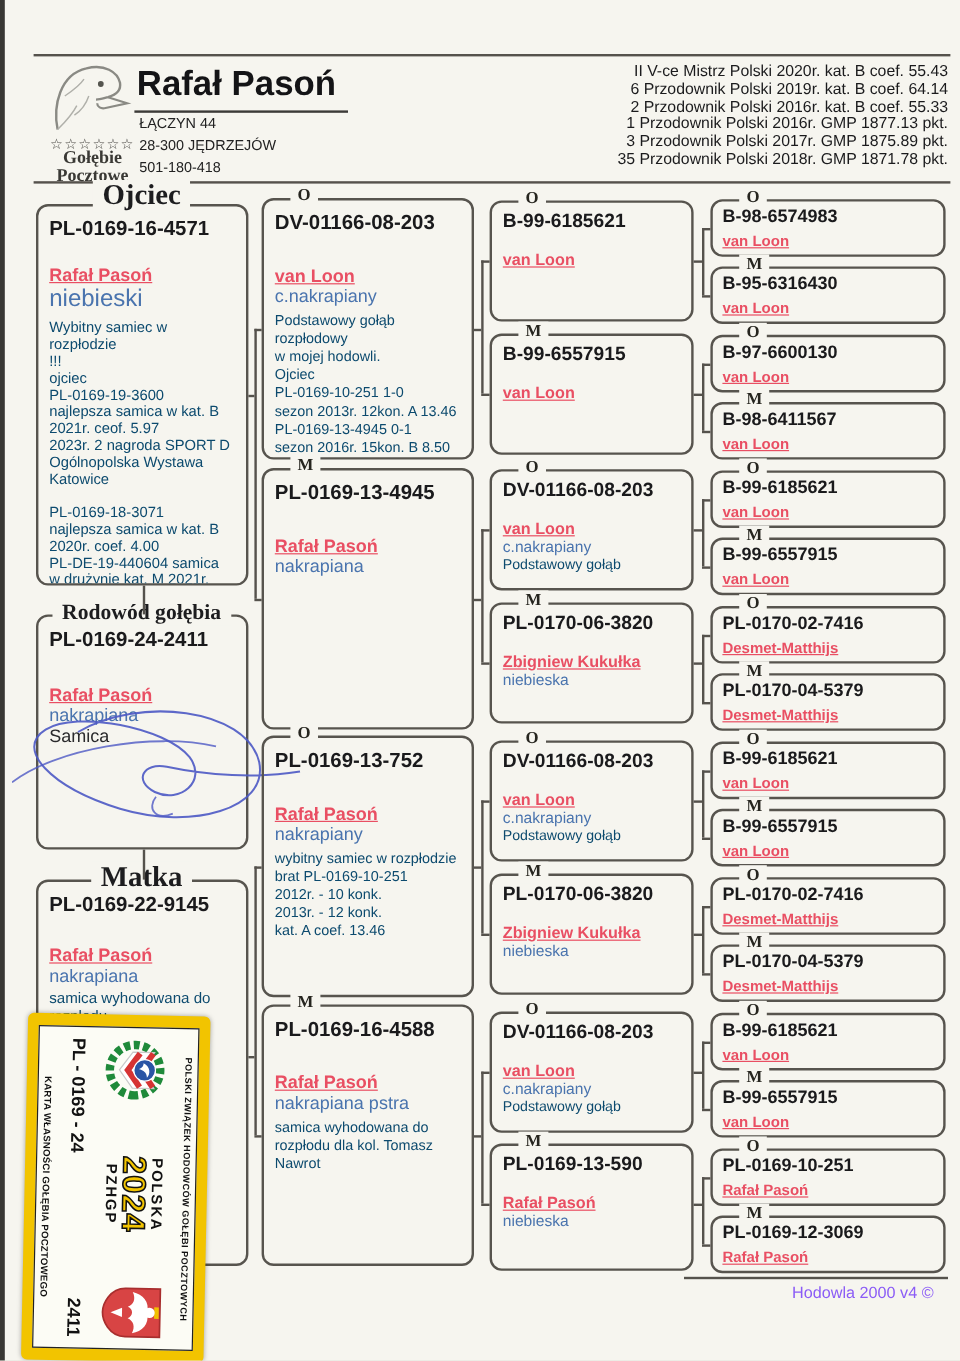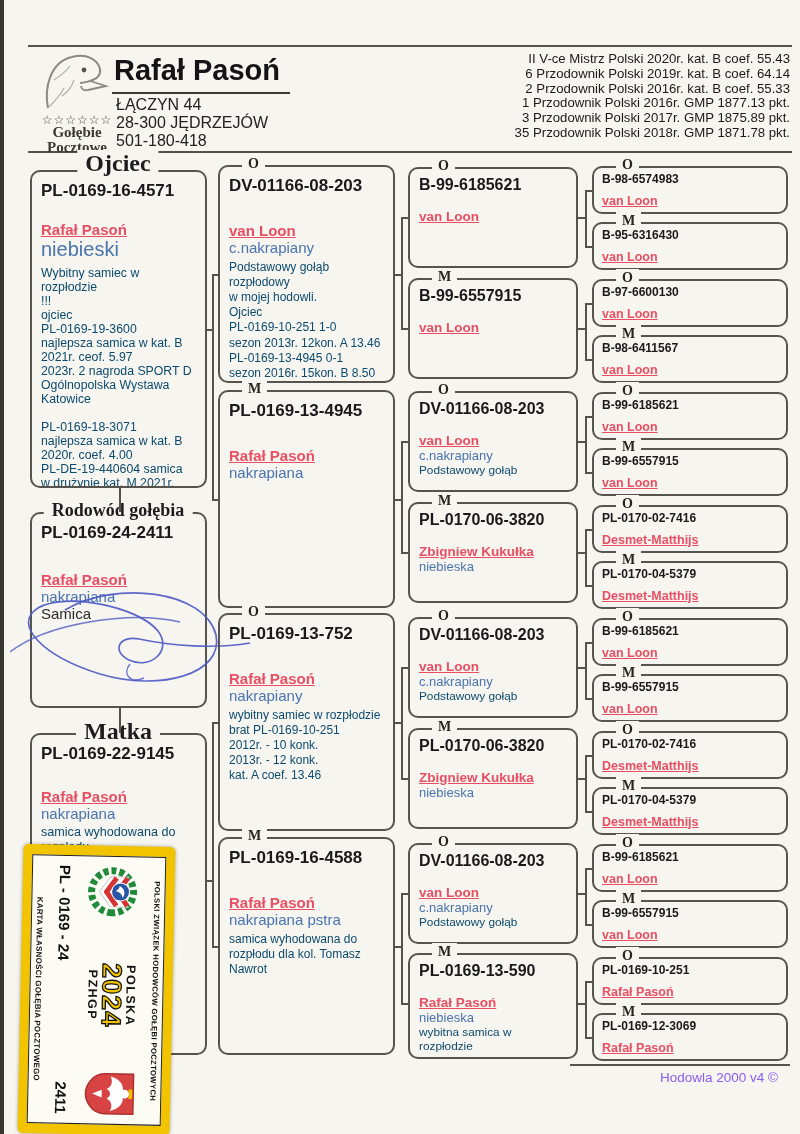--- a/index.html
+++ b/index.html
@@ -4,21 +4,21 @@
 <style>
   html,body{margin:0;padding:0;background:#dddcd6;}
   .page{position:relative;width:800px;height:1134px;background:#f6f5ef;overflow:hidden;
         font-family:"Liberation Sans",sans-serif;color:#1b1b1d;}
   .scan-edge{position:absolute;left:0;top:0;width:4px;height:1134px;background:#23221f;opacity:.9;}
   .hline,.vline{position:absolute;background:#55524c;}
   .hline{height:2px;} .vline{width:2px;}
   .ach{font-size:13.2px;line-height:14.8px;color:#1b1b1d;}
   .hdr-name{position:absolute;left:114px;top:54px;font-size:29px;font-weight:bold;color:#141416;}
   .name-underline{position:absolute;left:112px;top:92px;width:178px;height:2px;background:#3c3b38;}
-  .hdr-line{position:absolute;left:116px;font-size:16px;color:#222;}
+  .hdr-line{position:absolute;left:116px;font-size:12px;color:#222;}
   .logo-stars{position:absolute;left:34px;top:113px;width:86px;text-align:center;font-size:12px;
               letter-spacing:1px;color:#4c4b47;}
   .logo-brand{position:absolute;width:86px;left:34px;text-align:center;
               font-family:"Liberation Serif",serif;font-weight:bold;font-size:15px;color:#3a3935;}
   .pbox{position:absolute;border:2px solid #57544e;border-radius:10px;box-sizing:border-box;}
   .pad{padding:9px 9px 4px 9px;overflow:hidden;height:100%;box-sizing:border-box;}
   .ring{font-weight:700;color:#1a1a1c;}
   .owner{font-weight:700;color:#e94f63;text-decoration:underline;}
   .trait{color:#4a74ae;}
   .sexline{color:#2a2a2c;}
@@ -38,21 +38,21 @@
   .p2 .ring{font-size:17px;margin-bottom:26px;}
   .p2 .owner{font-size:15px;}
   .p2 .trait{font-size:15px;margin-bottom:4px;}
   .p2 .desc{font-size:12px;line-height:1.26;}
   .p3 .pad{padding:7px 9px;}
   .p3 .ring{font-size:16px;margin-bottom:15px;}
   .p3 .owner{font-size:13.5px;}
   .p3 .trait{font-size:13px;}
   .p3 .desc{font-size:11.8px;}
   .p4 .pad{padding:4px 8px;display:flex;flex-direction:column;justify-content:space-between;}
-  .p4 .ring{font-size:12px;}
+  .p4 .ring{font-size:15px;}
   .p4 .owner{font-size:12.5px;}
   .om-label{position:absolute;font-family:"Liberation Serif",serif;font-weight:bold;font-size:14px;
             background:#f6f5ef;padding:0 6px;color:#26251f;line-height:18px;}
   .title-label{position:absolute;font-family:"Liberation Serif",serif;font-weight:bold;
                background:#f6f5ef;padding:0 8px;color:#1d1d1f;transform:translateX(-50%);}
   .footer-credit{position:absolute;right:22px;top:1070px;font-size:13.5px;color:#8b5cf6;}
   
   .card-wrap{position:absolute;left:20px;top:845px;width:152px;height:289px;transform:rotate(1.2deg);}
   .card-inner{position:absolute;left:-68.5px;top:68.5px;width:289px;height:152px;
               transform:rotate(90deg);background:#f2c400;border-radius:5px;
@@ -296,21 +296,20 @@
         <div class="trait">c.nakrapiany</div>
         <div class="desc">Podstawowy gołąb</div>
       </div>
     </div>
     <div class="om-label" style="left: 432px; top: 833px;">O</div>
     <div class="pbox p3" style="left: 408px; top: 953px; width: 170px; height: 106px;">
       <div class="pad">
         <div class="ring">PL-0169-13-590</div>
         <div class="owner">Rafał Pasoń</div>
         <div class="trait">niebieska</div>
-        <div class="desc">wybitna samica w rozpłodzie</div>
       </div>
     </div>
     <div class="om-label" style="left: 432px; top: 943px;">M</div>
     <div class="pbox p4" style="left: 592px; top: 166px; width: 196px; height: 48px;">
       <div class="pad">
         <div class="ring">B-98-6574983</div>
         <div class="owner">van Loon</div>
       </div>
     </div>
     <div class="om-label" style="left: 616px; top: 156px;">O</div>

